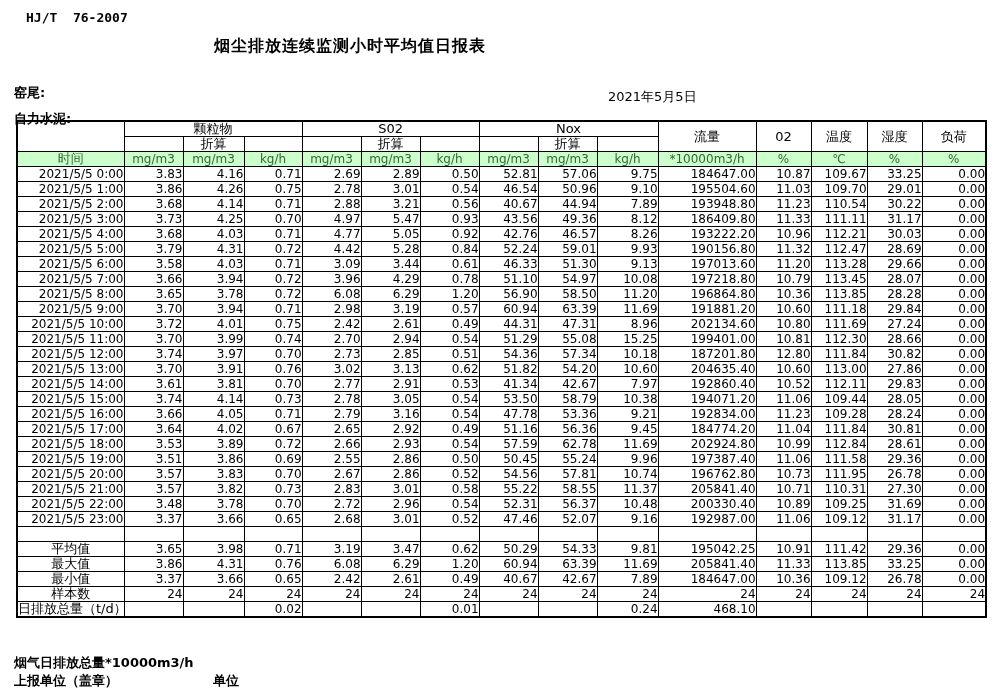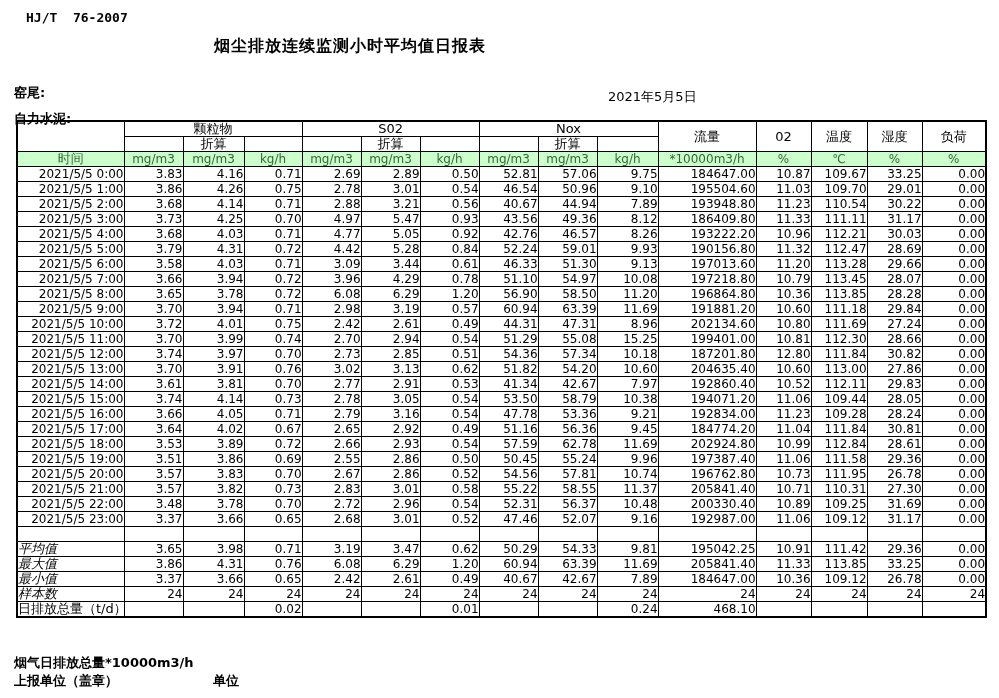--- a/index.html
+++ b/index.html
@@ -63,21 +63,21 @@
   .units-row td {
     background: var(--green-bg);
     color: var(--green-text);
     text-align: center;
     font-size: 12px;
   }
   .units-row td.time-head { font-size: 13px; }
   td.c-time   { text-align: right; padding-right: 4px; }
   td.c-num    { text-align: right; padding-right: 10px; }
   td.c-flow   { text-align: right; padding-right: 12px; }
-  td.sum-label { text-align: left; padding-right: 4px; font-size: 13px; font-style: italic; }
+  td.sum-label { text-align: center; padding-right: 4px; font-size: 13px; }
   td.sum-label-left { text-align: left; padding-left: 2px; font-size: 13px; }
   .footer-note {
     position: absolute; left: 14px; top: 654px;
     font-weight: bold; font-size: 13px;
   }
   .footer-sign {
     position: absolute; left: 14px; top: 672px;
     font-weight: bold; font-size: 13px;
   }
   .footer-unit {

